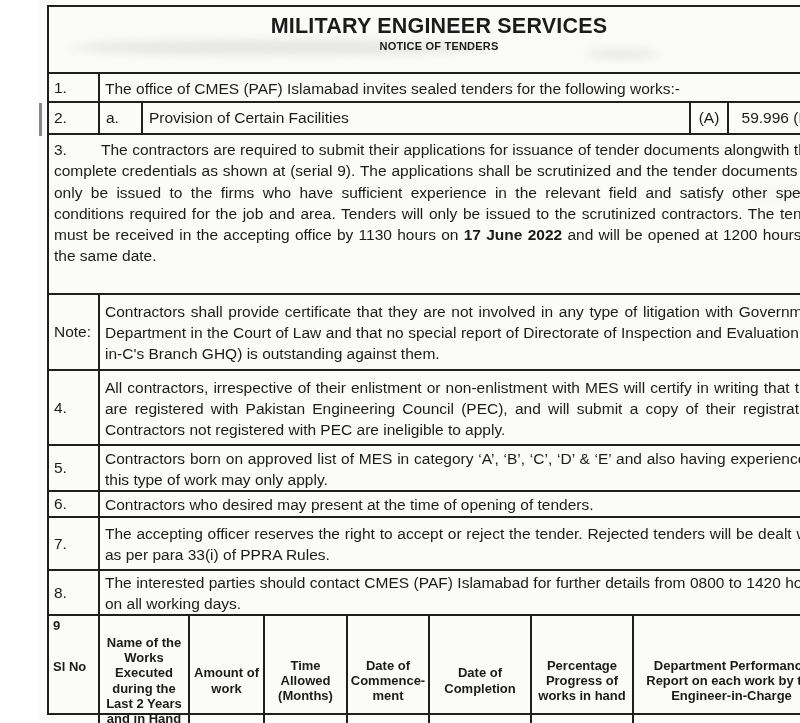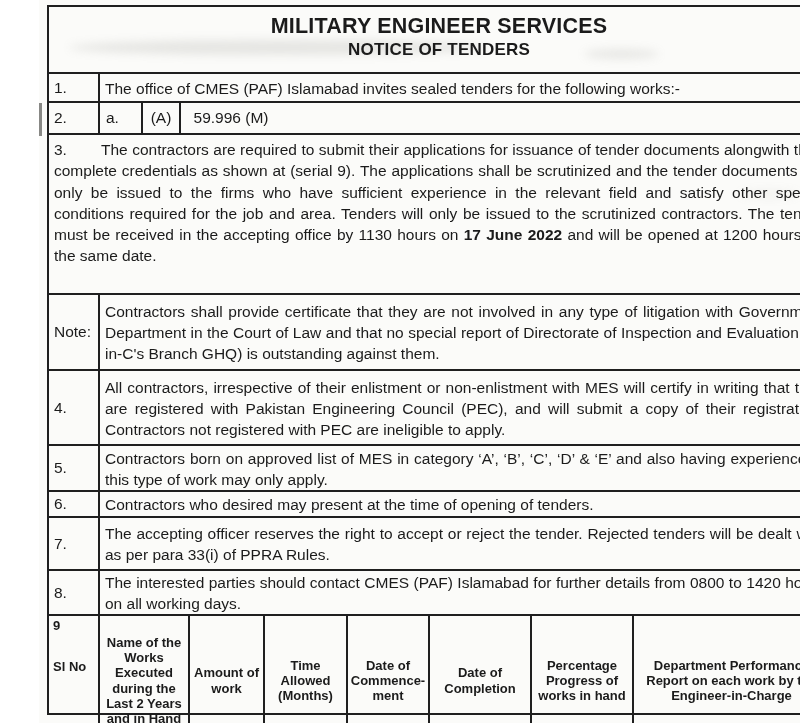--- a/index.html
+++ b/index.html
@@ -26,21 +26,21 @@
     flex:none;
     overflow:hidden;
     font-size:15.5px;
   }
   .title-row{
     border-top:none;
     flex-direction:column;align-items:center;
     height:65px;
   }
   .doc-title{font-size:21.5px;font-weight:bold;margin-top:7px;letter-spacing:0.2px;}
-  .doc-subtitle{font-size:17px;font-weight:bold;margin-top:1px;letter-spacing:0.2px;}
+  .doc-subtitle{font-size:11px;font-weight:bold;margin-top:1px;letter-spacing:0.2px;}
 
   .cell{box-sizing:border-box;}
   .num{
     width:49px;flex:none;
     padding:1px 2px 1px 5px;
     display:flex;align-items:center;
   }
   .content{
     flex:1;
     border-left:2px solid #1f1f1f;
@@ -129,20 +129,21 @@
     <div class="row h-r1">
       <div class="cell num">1.</div>
       <div class="cell content vcenter">
           <span class="inner">The office of CMES (PAF) Islamabad invites sealed tenders for the following works:-</span>
         </div>
     </div>
 
     <div class="row h-r2">
       <div class="cell num">2.</div>
       <div class="cell sub">a.</div>
+      <div class="cell desc">Provision of Certain Facilities</div>
       <div class="cell tag">(A)</div>
       <div class="cell amount">59.996 (M)</div>
     </div>
 
     <div class="row h-r3">
       <div class="para-text">
         <span class="para-num">3.</span><span>The contractors are required to submit their applications for issuance of tender documents alongwith their complete credentials as shown at (serial 9). The applications shall be scrutinized and the tender documents will only be issued to the firms who have sufficient experience in the relevant field and satisfy other special conditions required for the job and area. Tenders will only be issued to the scrutinized contractors. The tender must be received in the accepting office by 1130 hours on </span><span class="b">17 June 2022</span><span> and will be opened at 1200 hours on the same date.</span>
       </div>
     </div>
 

